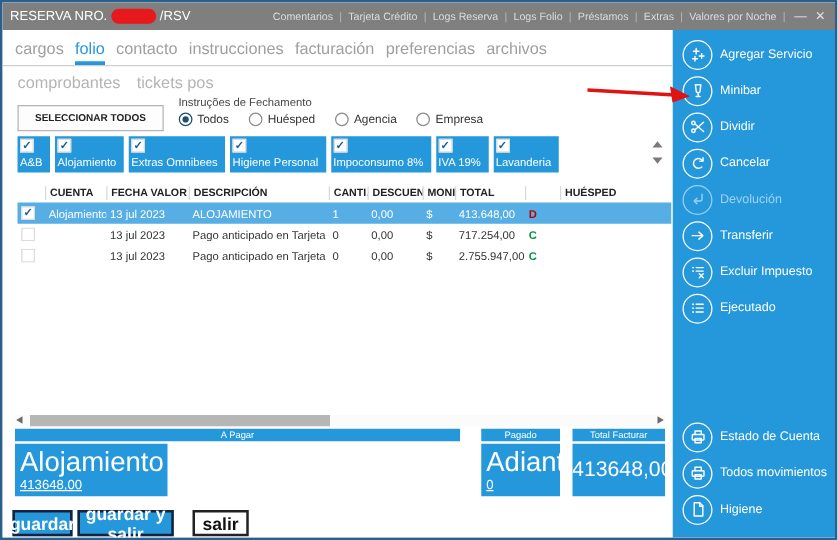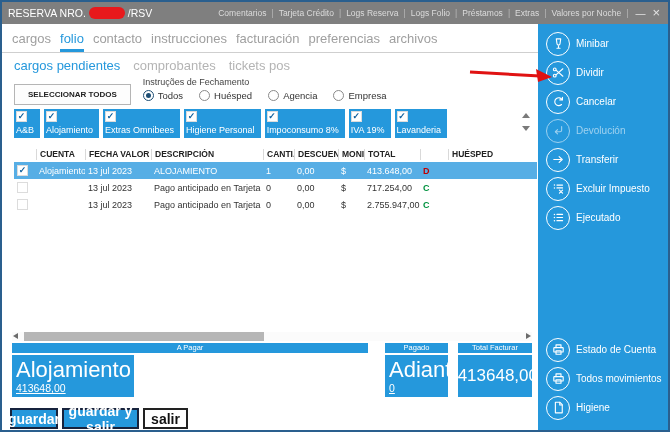--- a/index.html
+++ b/index.html
@@ -117,21 +117,20 @@
       <div class="tabs" id="tabs">
           <span class="tab">cargos</span>
           <span class="tab active">folio</span>
           <span class="tab">contacto</span>
           <span class="tab">instrucciones</span>
           <span class="tab">facturación</span>
           <span class="tab">preferencias</span>
           <span class="tab">archivos</span>
         </div>
       <div class="subtabs" id="subtabs">
-          <span class="subtab active">cargos pendientes</span>
           <span class="subtab">comprobantes</span>
           <span class="subtab">tickets pos</span>
         </div>
 
       <div class="controls">
         <button class="select-all">SELECCIONAR TODOS</button>
         <div>
           <div class="fech-label">Instruções de Fechamento</div>
           <div class="radios" id="radios">
               <span class="radio checked">
@@ -265,24 +264,34 @@
         <div class="card-val">413648,00</div>
       </div>
       <div class="card" style="left:383px;width:63px;">
         <div class="card-big">Adiant</div>
         <div class="card-val">0</div>
       </div>
       <div class="card total" style="left:456px;width:74px;">-413648,00</div>
 
       <button class="fbtn blue" style="left:8px;width:48px;">guardar</button>
       <button class="fbtn blue" style="left:60px;width:77px;">guardar y salir</button>
-      <button class="fbtn white" style="left:141px;width:45px;">salir</button>
+      <button class="fbtn white" style="left:152px;width:45px;">salir</button>
     </div>
 
     <div class="sidebar" id="sidebar">
+        <div class="side-item">
+          <span class="side-icon">
+            <svg viewBox="0 0 24 24">
+              <path d="M9.5 4.5v7M6 8h7"></path>
+              <path d="M16.5 11v6M13.5 14h6"></path>
+              <path d="M8 14.5v6M5 17.5h6"></path>
+            </svg>
+          </span>
+          <span>Agregar Servicio</span>
+        </div>
         <div class="side-item">
           <span class="side-icon">
             <svg viewBox="0 0 24 24">
               <path d="M8.5 4.5h7l-1 7.5a2.5 2.5 0 0 1-5 0z"></path>
               <path d="M12 15.5v3.5M9.5 19.5h5"></path>
             </svg>
           </span>
           <span>Minibar</span>
         </div>
         <div class="side-item">

